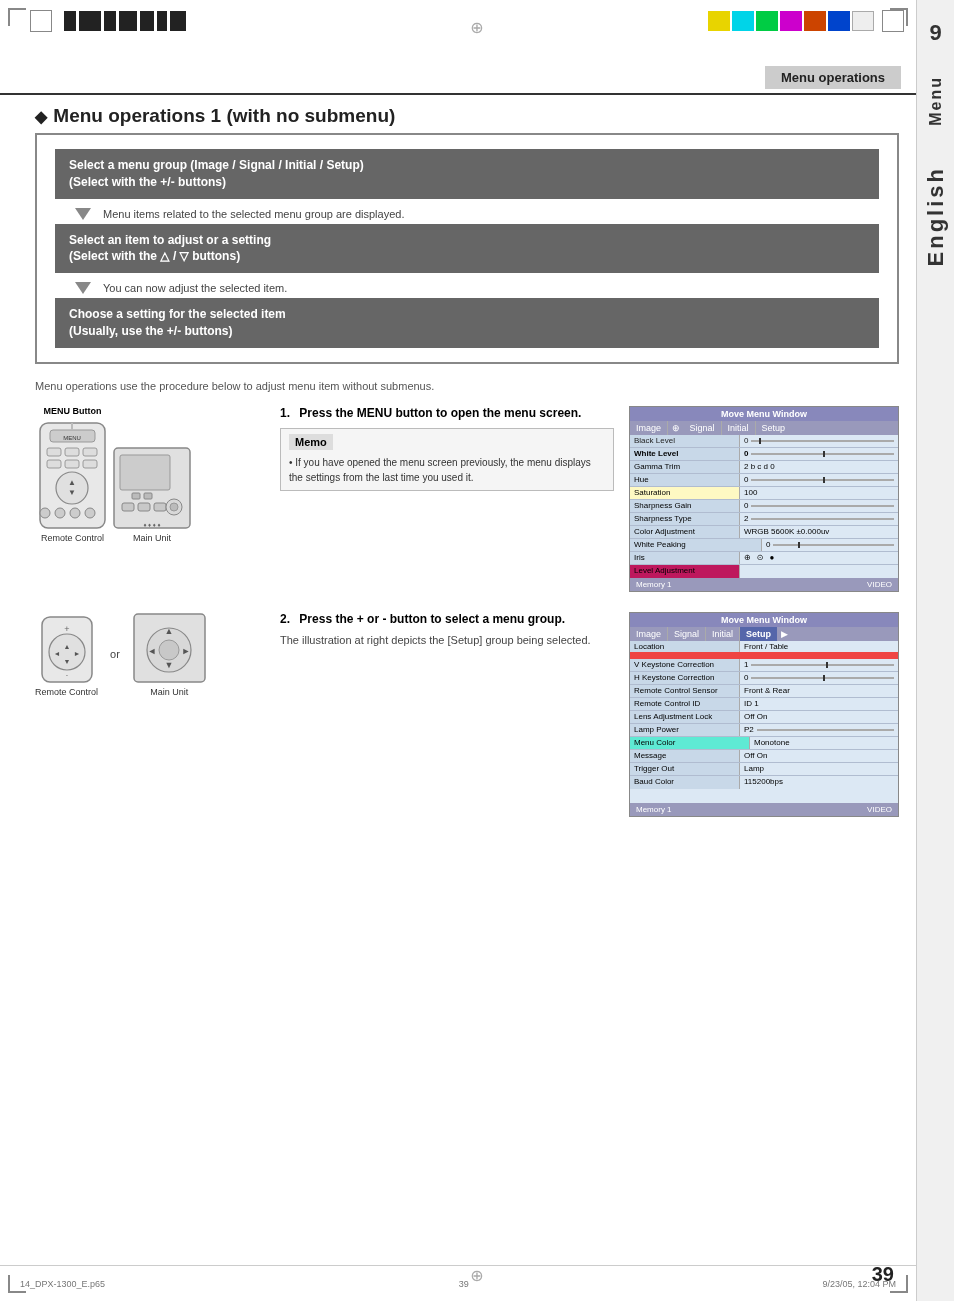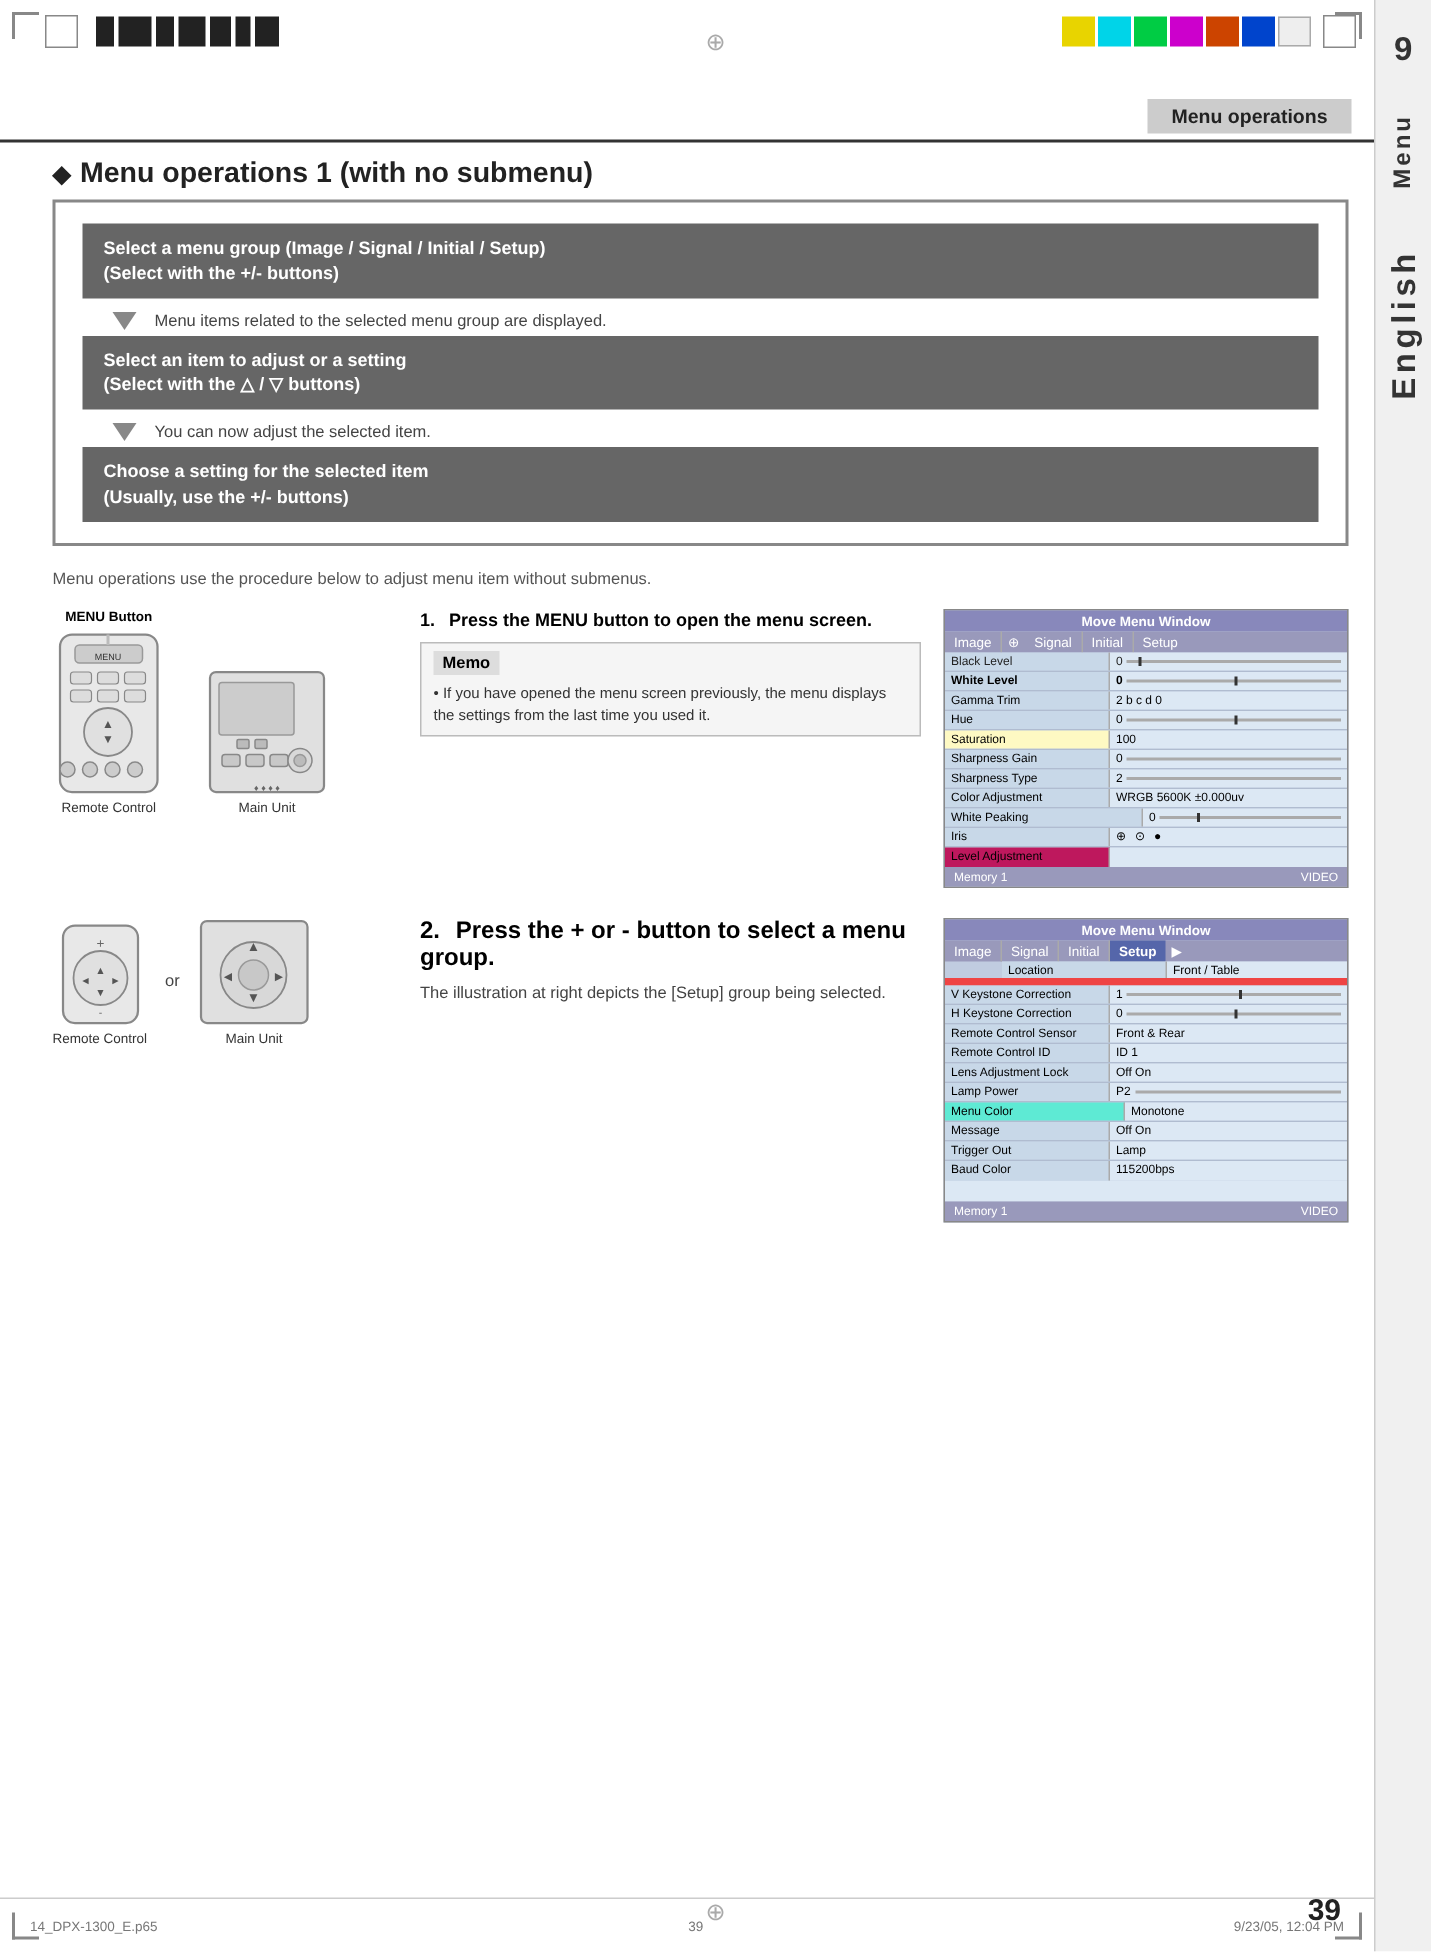--- a/index.html
+++ b/index.html
@@ -171,21 +171,21 @@
       <div>Choose a setting for the selected item</div>
       <div>(Usually, use the +/- buttons)</div>
     </div>
   </div>
 
   <div style="font-size:11px;color:#555;margin-bottom:14px;">Menu operations use the procedure below to adjust menu item without submenus.</div>
 
   <div style="display:flex;gap:15px;margin-bottom:20px;align-items:flex-start;">
 
     <div style="display:flex;flex-direction:column;align-items:flex-start;width:230px;flex-shrink:0;">
-      <div style="display:flex;align-items:flex-end;gap:28px;margin-bottom:2px;">
+      <div style="display:flex;align-items:flex-end;gap:2px;margin-bottom:2px;">
 
         <div style="display:flex;flex-direction:column;align-items:center;">
           <div style="position:relative;font-size:9px;font-weight:bold;margin-bottom:2px;">MENU Button</div>
 
           <svg width="75" height="115" viewBox="0 0 75 115">
             <rect x="5" y="5" width="65" height="105" rx="8" fill="#e8e8e8" stroke="#888" stroke-width="1.5"></rect>
             <rect x="15" y="12" width="45" height="12" rx="3" fill="#ccc" stroke="#999" stroke-width="1"></rect>
             <text x="37" y="22" text-anchor="middle" font-size="6" fill="#333">MENU</text>
             <rect x="12" y="30" width="14" height="8" rx="2" fill="#ddd" stroke="#888" stroke-width="0.8"></rect>
             <rect x="30" y="30" width="14" height="8" rx="2" fill="#ddd" stroke="#888" stroke-width="0.8"></rect>
@@ -374,39 +374,39 @@
             <text x="37" y="56" text-anchor="middle" font-size="9" fill="#555">▼</text>
             <text x="20" y="42" text-anchor="middle" font-size="9" fill="#555">◄</text>
             <text x="54" y="42" text-anchor="middle" font-size="9" fill="#555">►</text>
           </svg>
           <div style="font-size:9px;color:#333;">Main Unit</div>
         </div>
       </div>
     </div>
 
     <div style="flex:1;">
-      <div style="font-weight:bold;font-size:16px;margin-bottom:6px;">
+      <div style="font-weight:bold;font-size:12px;margin-bottom:6px;">
         <span>2.</span>
         <span style="margin-left:6px;">Press the + or - button to select a menu group.</span>
       </div>
       <div style="font-size:11px;color:#444;line-height:1.5;">The illustration at right depicts the [Setup] group being selected.</div>
     </div>
 
     <div style="width:270px;flex-shrink:0;">
       <div style="border:1px solid #888;background:#c0cce0;font-size:9px;">
         <div style="background:#8888bb;color:#fff;text-align:center;padding:2px;font-weight:bold;font-size:9px;">Move Menu Window</div>
         <div style="display:flex;background:#9999bb;">
           <div style="padding:2px 6px;font-size:9px;color:#fff;border-right:1px solid #aaa;">Image</div>
           <div style="padding:2px 6px;font-size:9px;color:#fff;border-right:1px solid #aaa;">Signal</div>
           <div style="padding:2px 6px;font-size:9px;color:#fff;border-right:1px solid #aaa;">Initial</div>
           <div style="padding:2px 6px;font-size:9px;background:#5566aa;color:#fff;font-weight:bold;">Setup</div>
           <div style="padding:2px 4px;font-size:9px;color:#fff;">▶</div>
         </div>
         <div>
-          <div style="display:flex;border-bottom:5px solid #ef4444;min-height:13px;padding-left:38px;">
+          <div style="display:flex;border-bottom:7px solid #ef4444;min-height:13px;">
             <div style="width:110px;padding:1px 4px;font-size:8px;background:#c8d8e8;border-right:1px solid #aaa;">Location</div>
             <div style="flex:1;padding:1px 4px;font-size:8px;background:#dce8f4;">Front / Table</div>
           </div>
           <div style="display:flex;border-bottom:1px solid #b0bcd0;min-height:13px;">
             <div style="width:110px;padding:1px 4px;font-size:8px;background:#c8d8e8;border-right:1px solid #aaa;">V Keystone Correction</div>
             <div style="flex:1;padding:1px 4px;font-size:8px;background:#dce8f4;display:flex;align-items:center;gap:3px;">
               <span>1</span>
               <div style="flex:1;height:2px;background:#aaa;position:relative;">
                   <div style="width:2px;height:6px;background:#333;position:absolute;top:-2px;left:52%;"></div>
                 </div>

